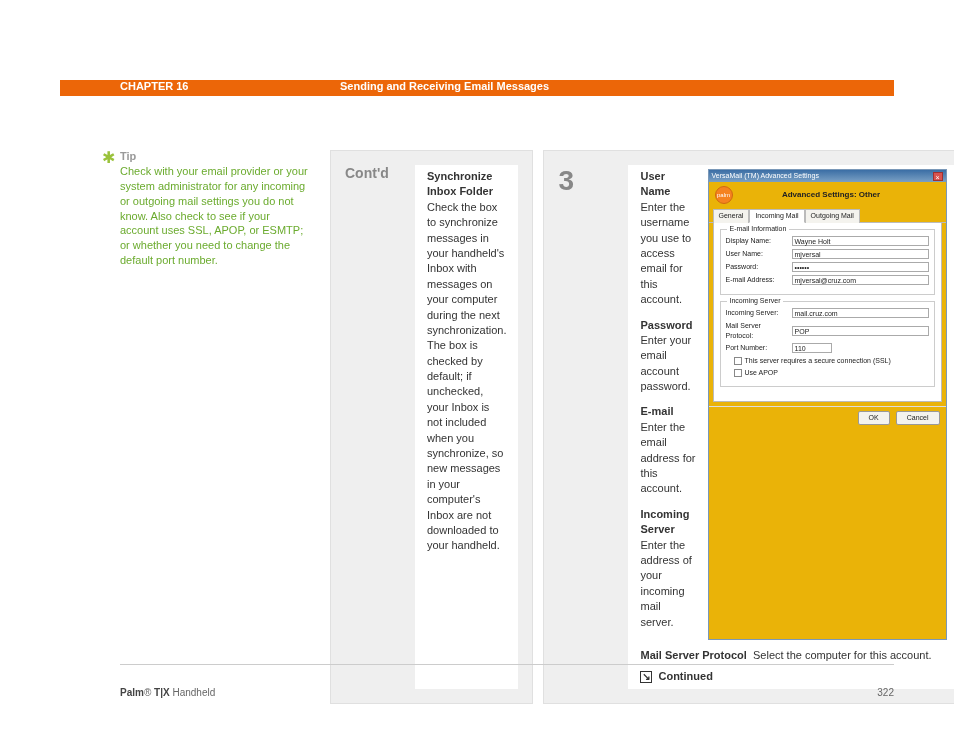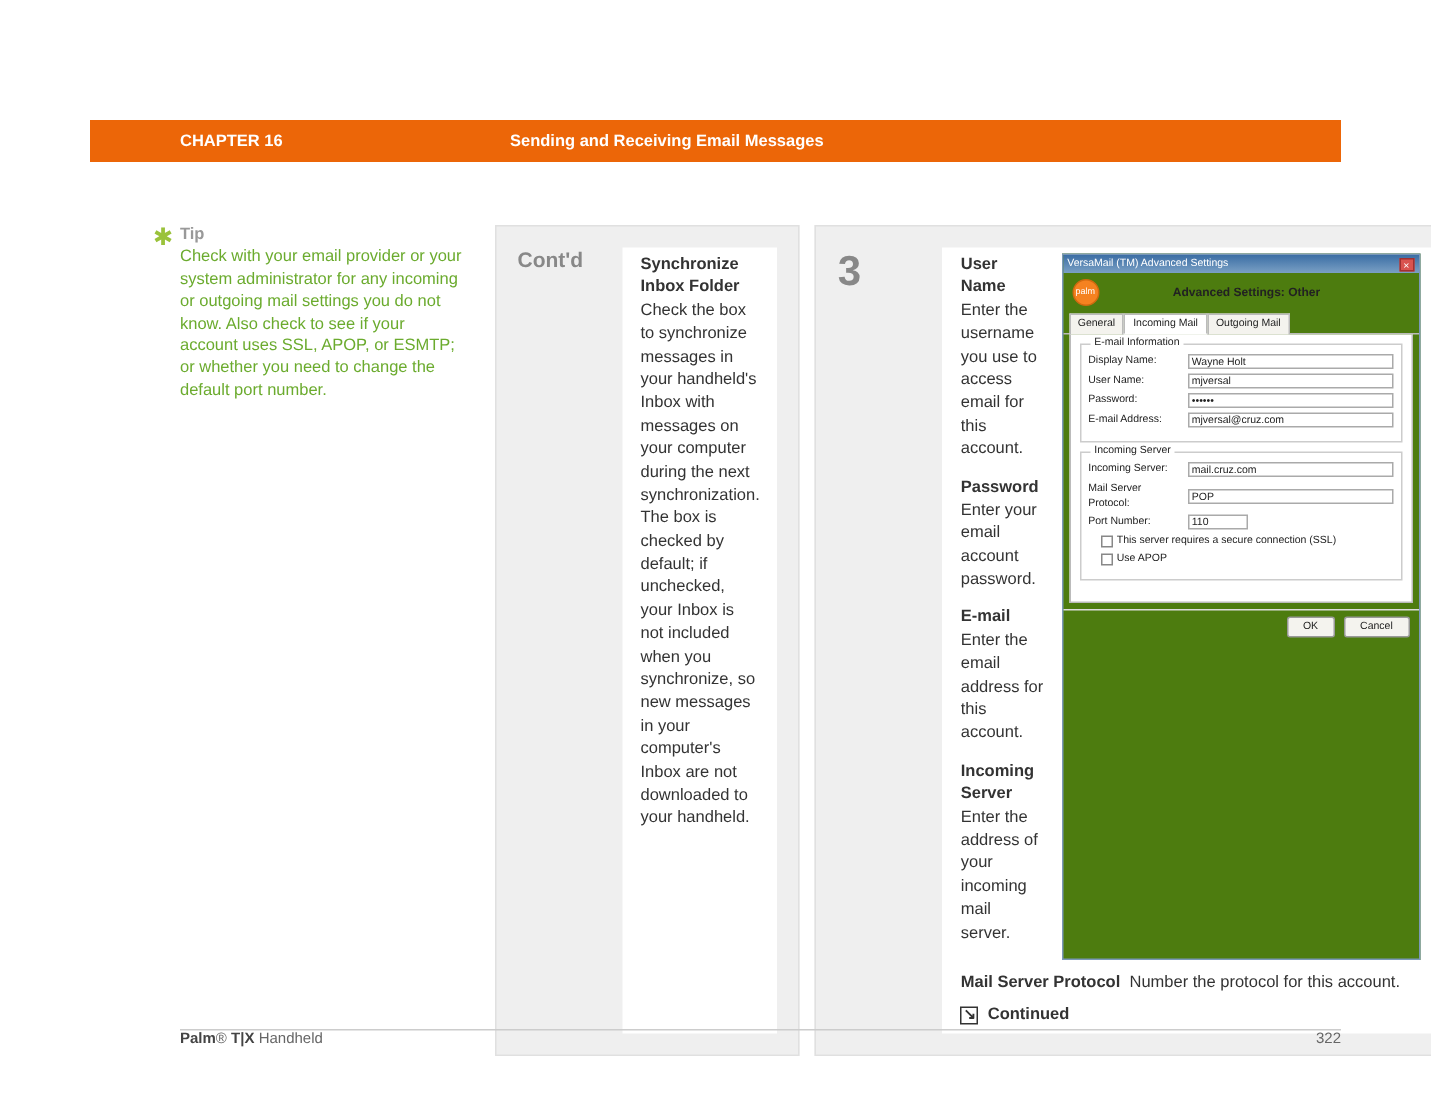--- a/index.html
+++ b/index.html
@@ -15,25 +15,25 @@
   .page-wrap {
     position: absolute;
     left: 0; right: 0; top: 0; bottom: 0;
     padding-top: 80px;
   }
   .header-bar {
     position: absolute;
     left: 60px;
     right: 60px;
     top: 80px;
-    height: 28px;
+    height: 16px;
     background: #ec6608;
     color: #fff;
     display: flex;
-    align-items: center;
+    align-items: flex-start;
     font-weight: bold;
     font-size: 11px;
   }
   .chapter-label {
     margin-left: 60px;
     width: 220px;
   }
   .content-area {
     position: absolute;
     left: 120px;
@@ -130,21 +130,21 @@
     font-size: 10px;
     line-height: 10px;
     text-align: center;
   }
   
   .dialog-wrap {
     width: 239px;
     flex-shrink: 0;
     font-size: 7px;
     border: 1px solid #7a98b8;
-    background: #4d7c0f;
+    background: #eab308;
     color: #222;
   }
   .dialog-titlebar {
     background: linear-gradient(#3b6ea5, #7aa0c4);
     color: #fff;
     display: flex;
     align-items: center;
     justify-content: space-between;
     padding: 1px 3px;
     font-size: 7px;
@@ -267,21 +267,21 @@
     padding: 1px 10px;
     font-size: 7px;
     border-radius: 2px;
   }
   .footer {
     position: absolute;
     left: 120px;
     right: 60px;
     bottom: 40px;
     border-top: 1px solid #ccc;
-    padding-top: 0;
+    padding-top: 22px;
     display: flex;
     justify-content: space-between;
     font-size: 10px;
     color: #666;
   }
   .footer-left b { color: #444; }
 </style>
 </head>
 <body>
 
@@ -401,21 +401,21 @@
               </div>
               <div class="dialog-buttons">
                 <span class="dlg-btn">OK</span>
                 <span class="dlg-btn">Cancel</span>
               </div>
             </div>
           </div>
 
           <div class="para" style="margin-top:8px;margin-bottom:6px">
             <span class="bold-run">Mail Server Protocol</span>&nbsp;
-            <span>Number the protocol for this account.</span>
+            <span>Select the computer for this account.</span>
           </div>
           <div class="continued-row">
             <span class="continued-arrow">↘</span>
             <span>Continued</span>
           </div>
         </div>
       </div>
 
     </div>
   </div>

